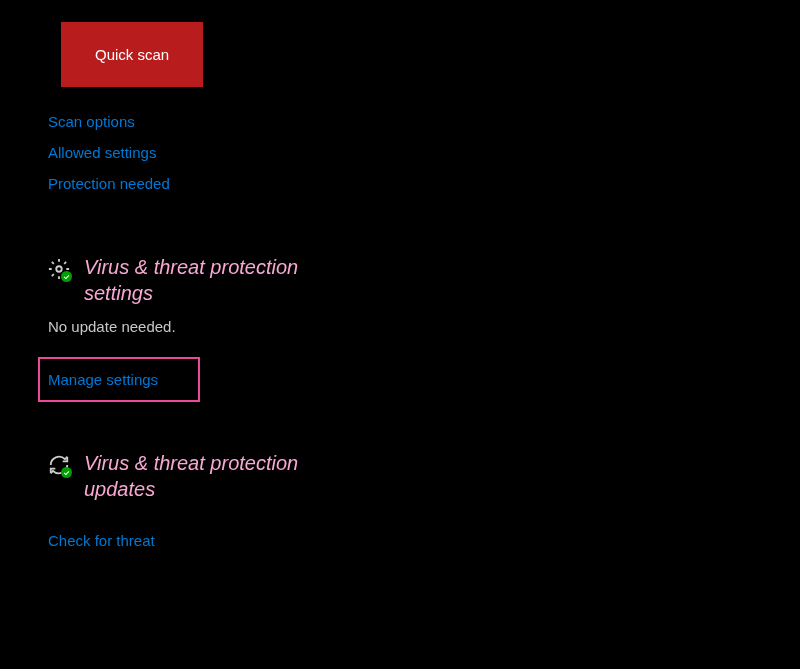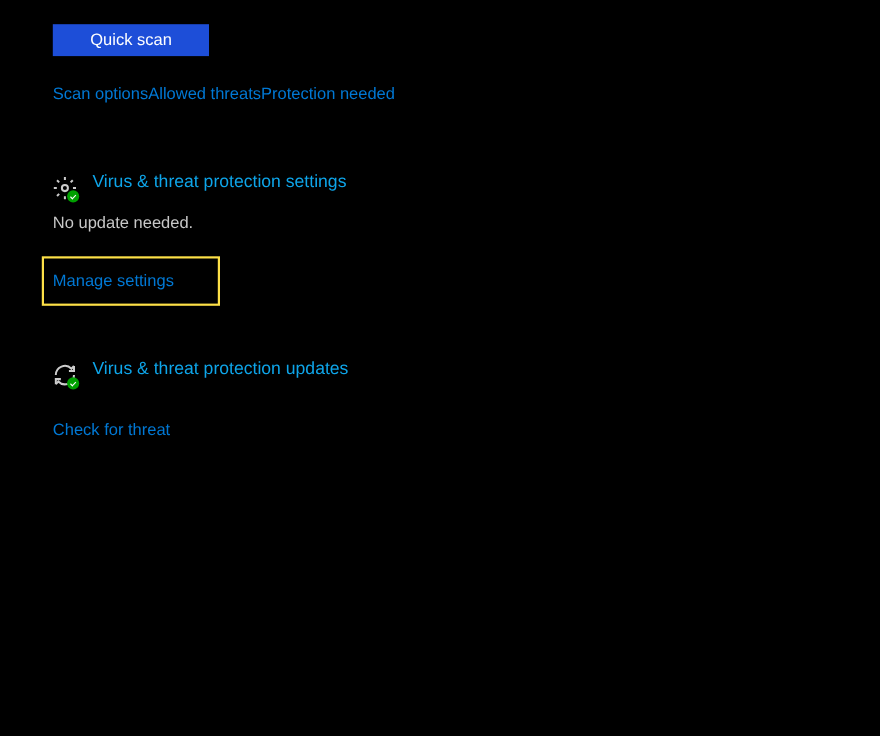--- a/index.html
+++ b/index.html
@@ -11,33 +11,34 @@
       width: 800px;
       height: 669px;
       background: #000;
       color: #fff;
       font-family: 'Segoe UI', Tahoma, sans-serif;
       font-size: 15px;
       padding-top: 22px;
       padding-left: 48px;
     }
     .quick-scan-btn {
-      background: #1d4ed8;
+      background: #b91c1c;
       color: #fff;
       border: none;
-      padding: 6px 34px;
+      padding: 24px 34px;
       font-size: 15px;
       cursor: pointer;
       font-family: inherit;
+      margin-left: 13px;
     }
     .link-list {
       margin-top: 26px;
       display: flex;
-      flex-direction: row;
-      gap: 0;
+      flex-direction: column;
+      gap: 14px;
     }
     .link {
       color: #0078d4;
       cursor: pointer;
       font-size: 15px;
       display: inline-block;
       width: fit-content;
     }
     .section {
       margin-top: 62px;
@@ -53,41 +54,42 @@
       width: 22px;
       height: 22px;
       flex-shrink: 0;
       margin-top: 4px;
       position: relative;
     }
     .section-text {
       flex: 1;
     }
     .section-title {
-      font-size: 16px;
+      font-size: 20px;
       font-weight: 400;
-      color: #0ea5e9;
+      color: #f9a8d4;
       line-height: 1.3;
       max-width: 280px;
+      font-style: italic;
     }
     .section-status {
       color: #c8c8c8;
       font-size: 15px;
       margin-top: 12px;
     }
     .section-subtext {
       color: #c8c8c8;
       font-size: 15px;
       margin-top: 6px;
     }
     .section-link-wrapper {
       margin-top: 30px;
     }
     .section-link-wrapper.highlighted {
-      border: 2px solid #fde047;
+      border: 2px solid #ec4899;
       padding: 12px 40px 12px 8px;
       margin-left: -10px;
       margin-top: 22px;
       display: inline-block;
     }
     .gear-icon svg {
       width: 22px;
       height: 22px;
     }
     .refresh-icon svg {
@@ -121,21 +123,21 @@
   </style>
 </head>
 <body>
 
 
 
 <button class="quick-scan-btn">Quick scan</button>
 
 <div class="link-list">
   <span class="link">Scan options</span>
-  <span class="link">Allowed threats</span>
+  <span class="link">Allowed settings</span>
   <span class="link">Protection needed</span>
 </div>
 
 <div class="section">
   <div class="section-header">
     <div class="section-icon gear-icon">
       <svg viewBox="0 0 24 24" fill="none" stroke="#ccc" stroke-width="2">
         <circle cx="12" cy="12" r="3"></circle>
         <path d="M12 1v3m0 16v3M4.2 4.2l2.1 2.1m11.4 11.4l2.1 2.1M1 12h3m16 0h3M4.2 19.8l2.1-2.1m11.4-11.4l2.1-2.1"></path>
       </svg>

